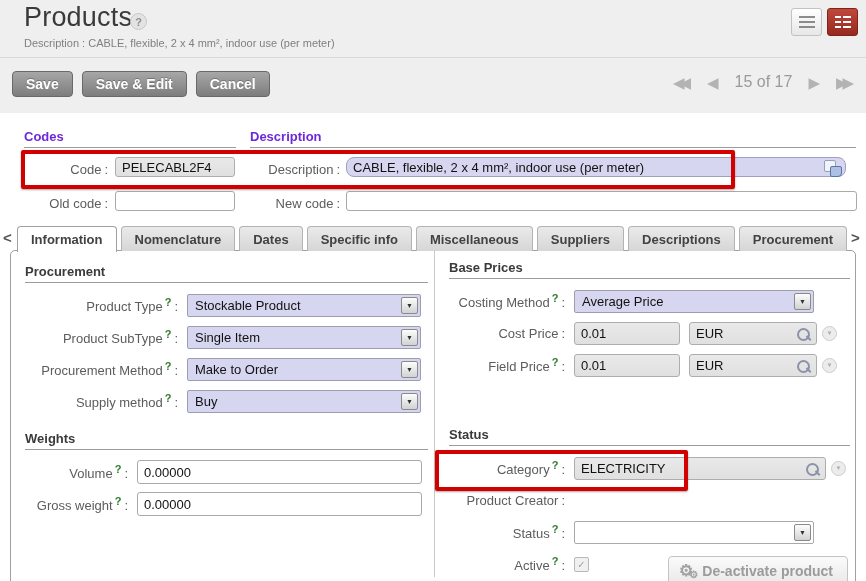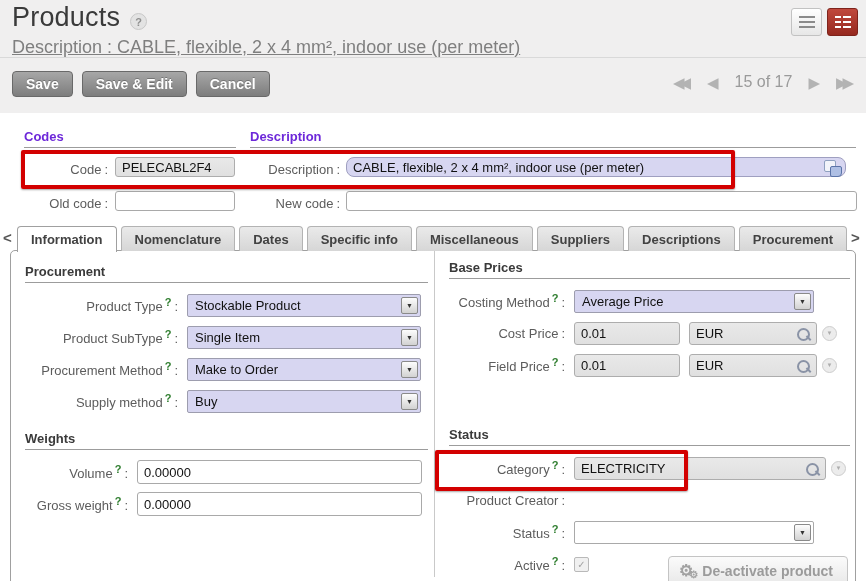--- a/index.html
+++ b/index.html
@@ -2,25 +2,25 @@
 <html><head>
 <meta charset="utf-8">
 <style>
   * { box-sizing: border-box; margin: 0; padding: 0; }
   html,body { width:866px; height:581px; overflow:hidden; background:#fff;
     font-family:"Liberation Sans", sans-serif; position:relative; }
 
   
   .top-chrome { position:absolute; left:0; top:0; width:866px; height:113px; background:#f0efef; }
   .hdr-rule { position:absolute; left:0; top:57px; width:866px; height:1px; background:#d9d9d9; }
-  .page-title { position:absolute; left:12px; top:2px; font-size:27px; color:#3a3a3a; letter-spacing:0.2px; }
+  .page-title { position:absolute; left:24px; top:2px; font-size:27px; color:#3a3a3a; letter-spacing:0.2px; }
   .title-help { position:absolute; left:130px; top:13px; width:17px; height:17px; border-radius:50%;
     background:#e3e3e3; border:1px solid #c8c8c8; color:#8f8f8f; font-size:11px; font-weight:bold;
     display:flex; align-items:center; justify-content:center; }
-  .subtitle { position:absolute; left:12px; top:37px; font-size:18px; color:#7f7f7f;text-decoration:underline; }
+  .subtitle { position:absolute; left:24px; top:37px; font-size:11px; color:#7f7f7f; }
 
   .view-switch { position:absolute; right:8px; top:8px; display:flex; gap:5px; }
   .vbtn { width:31px; height:28px; border-radius:3px; display:flex; align-items:center; justify-content:center; }
   .vbtn.list { background:linear-gradient(#ffffff,#e7e7e7); border:1px solid #c2c2c2; }
   .vbtn.form { background:linear-gradient(#c0483c,#96291f); border:1px solid #7e231b; }
   .glyph-list { width:16px; height:13px;
     background:repeating-linear-gradient(to bottom,#8b8b8b 0 2px,transparent 2px 5px); }
   .glyph-form { display:flex; gap:2px; }
   .glyph-form span { height:13px; background:repeating-linear-gradient(to bottom,#fff 0 2px,transparent 2px 5px); }
   .glyph-form span:first-child { width:6px; }

